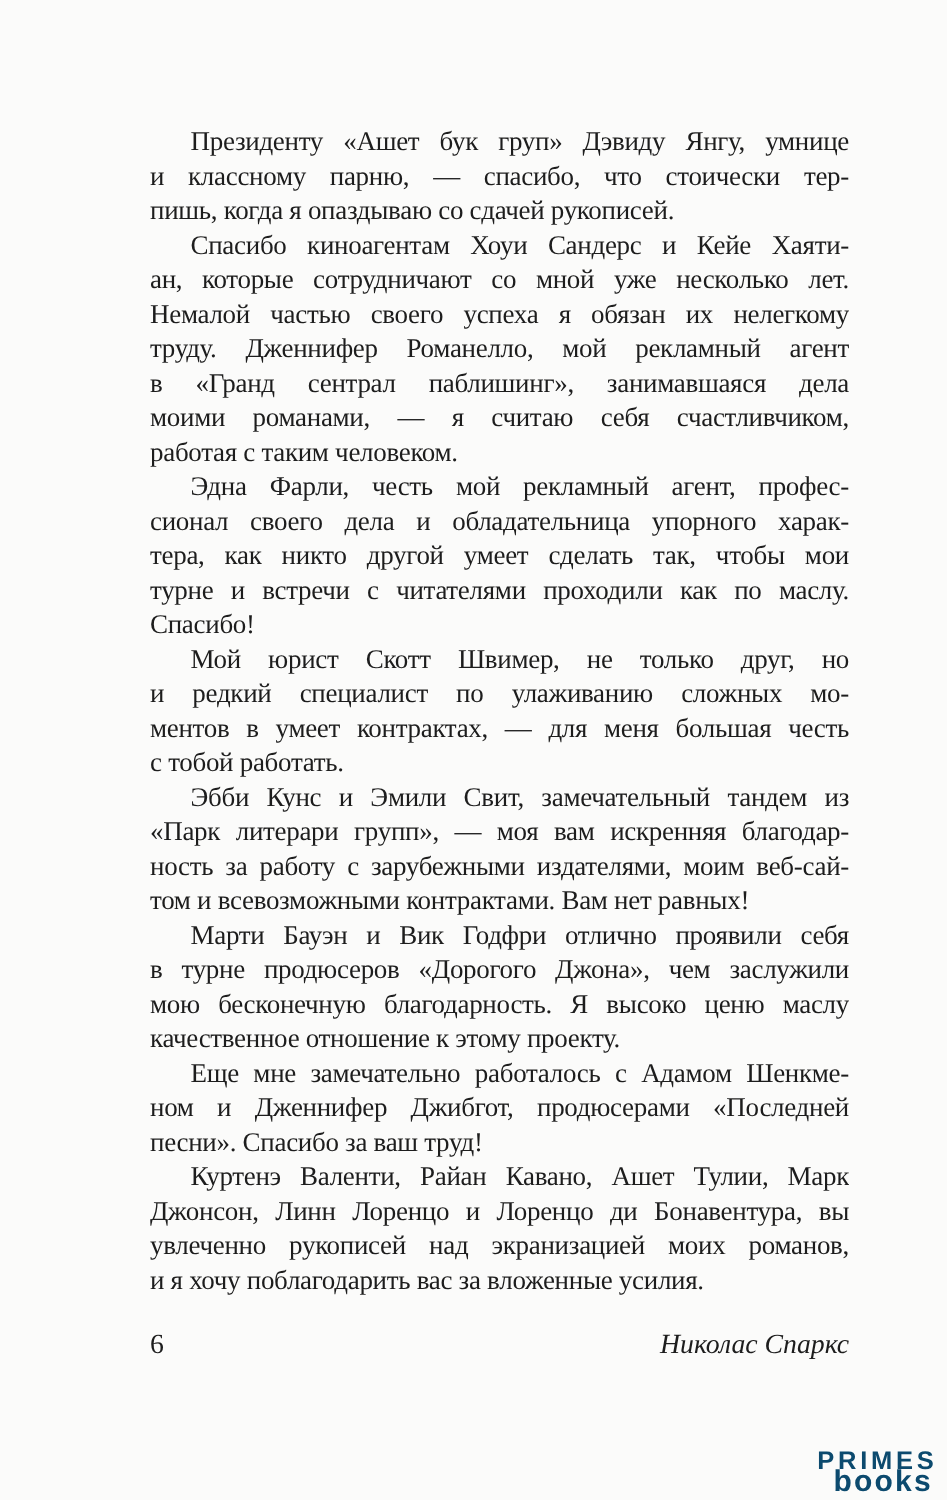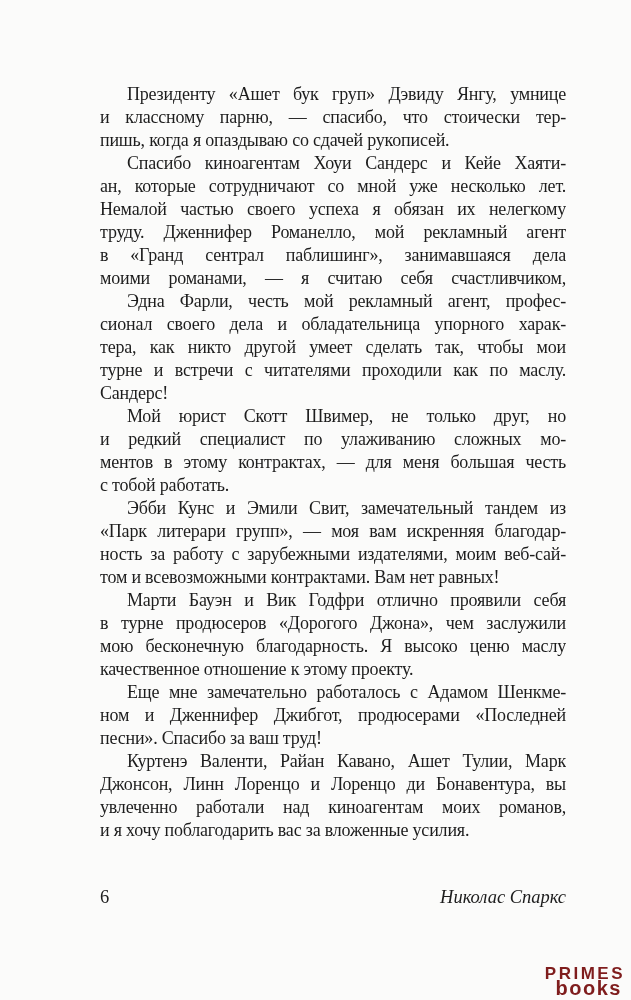--- a/index.html
+++ b/index.html
@@ -63,32 +63,33 @@
         <div class="line">и классному парню, — спасибо, что стоически тер-</div>
         <div class="line last">пишь, когда я опаздываю со сдачей рукописей.</div>
       </div>
       <div class="paragraph">
         <div class="line first">Спасибо киноагентам Хоуи Сандерс и Кейе Хаяти-</div>
         <div class="line">ан, которые сотрудничают со мной уже несколько лет.</div>
         <div class="line">Немалой частью своего успеха я обязан их нелегкому</div>
         <div class="line">труду. Дженнифер Романелло, мой рекламный агент</div>
         <div class="line">в «Гранд сентрал паблишинг», занимавшаяся дела</div>
         <div class="line">моими романами, — я считаю себя счастливчиком,</div>
+        <div class="line last">работая с таким человеком.</div>
       </div>
       <div class="paragraph">
         <div class="line first">Эдна Фарли, честь мой рекламный агент, профес-</div>
         <div class="line">сионал своего дела и обладательница упорного харак-</div>
         <div class="line">тера, как никто другой умеет сделать так, чтобы мои</div>
         <div class="line">турне и встречи с читателями проходили как по маслу.</div>
-        <div class="line last">Сандерс!</div>
+        <div class="line last">Спасибо!</div>
       </div>
       <div class="paragraph">
         <div class="line first">Мой юрист Скотт Швимер, не только друг, но</div>
         <div class="line">и редкий специалист по улаживанию сложных мо-</div>
-        <div class="line">ментов в этому контрактах, — для меня большая честь</div>
+        <div class="line">ментов в умеет контрактах, — для меня большая честь</div>
         <div class="line last">с тобой работать.</div>
       </div>
       <div class="paragraph">
         <div class="line first">Эбби Кунс и Эмили Свит, замечательный тандем из</div>
         <div class="line">«Парк литерари групп», — моя вам искренняя благодар-</div>
         <div class="line">ность за работу с зарубежными издателями, моим веб-сай-</div>
         <div class="line last">том и всевозможными контрактами. Вам нет равных!</div>
       </div>
       <div class="paragraph">
         <div class="line first">Марти Бауэн и Вик Годфри отлично проявили себя</div>
@@ -97,27 +98,27 @@
         <div class="line last">качественное отношение к этому проекту.</div>
       </div>
       <div class="paragraph">
         <div class="line first">Еще мне замечательно работалось с Адамом Шенкме-</div>
         <div class="line">ном и Дженнифер Джибгот, продюсерами «Последней</div>
         <div class="line last">песни». Спасибо за ваш труд!</div>
       </div>
       <div class="paragraph">
         <div class="line first">Куртенэ Валенти, Райан Кавано, Ашет Тулии, Марк</div>
         <div class="line">Джонсон, Линн Лоренцо и Лоренцо ди Бонавентура, вы</div>
-        <div class="line">увлеченно работали над киноагентам моих романов,</div>
+        <div class="line">увлеченно рукописей над экранизацией моих романов,</div>
         <div class="line last">и я хочу поблагодарить вас за вложенные усилия.</div>
       </div>
     </div>
 
   <div class="footer">
     <span class="page-number">6</span>
     <span class="running-title">Николас Спаркс</span>
   </div>
 
-  <div class="watermark" style="color: #7f1d1d;">
+  <div class="watermark" style="color: #0c4a6e;">
     <div class="wm-brand">PRIMES</div>
     <div class="wm-sub">books</div>
   </div>
 </div>
 
 </body></html>

